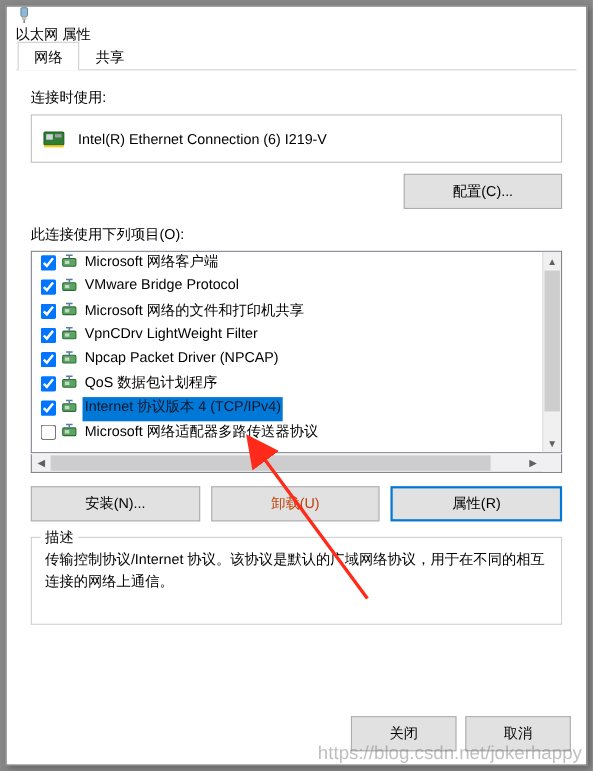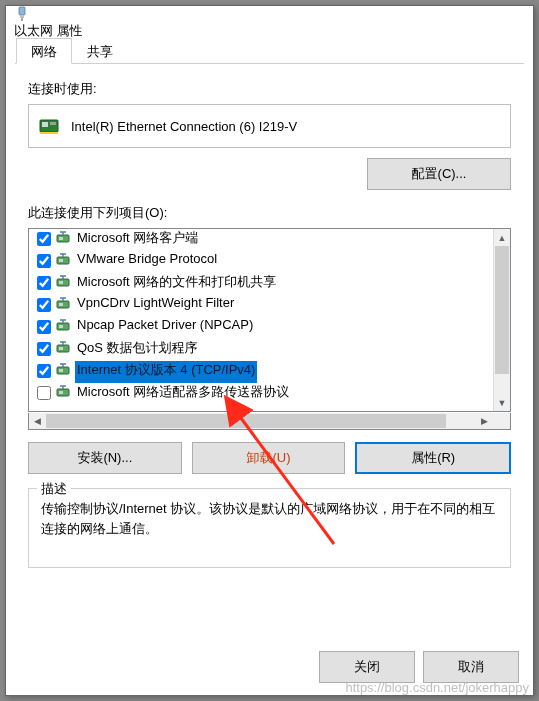--- a/index.html
+++ b/index.html
@@ -39,21 +39,21 @@
   .hscroll .thumb { position: absolute; top: 1px; bottom: 1px; left: 0; right: 30px; background: #cdcdcd; cursor: pointer; }
   .hscroll .corner { width: 17px; background: #f0f0f0; }
   .three-btn { display: flex; justify-content: space-between; margin-bottom: 14px; gap: 10px; }
   .three-btn .btn { flex: 1; width: auto; }
   .fieldset { border: 1px solid #d0d0d0; padding: 10px 12px 12px 12px; position: relative; margin-top: 4px; min-height: 80px; }
   .fieldset .legend { position: absolute; top: -9px; left: 8px; background: #fff; padding: 0 4px; font-size: 13px; }
   .fieldset .desc { font-size: 13px; line-height: 1.5; }
   .footer { position: absolute; bottom: 12px; right: 14px; display: flex; gap: 8px; }
   .footer .btn { width: 96px; }
   .annot-arrow { position: absolute; pointer-events: none; }
-  .watermark { position: absolute; bottom: 6px; right: 10px; font-size: 13px; color: rgba(128,128,128,0.5); font-family: Arial, sans-serif; pointer-events: none; }
+  .watermark { position: absolute; bottom: 6px; right: 10px; font-size: 17px; color: rgba(128,128,128,0.5); font-family: Arial, sans-serif; pointer-events: none; }
   svg { display: block; }
 </style>
 </head>
 <body>
 
 <div class="window">
   <div class="titlebar">
     <span class="icon">
       <svg width="16" height="16" viewBox="0 0 16 16">
           <rect x="5" y="1" width="6" height="8" rx="1" fill="#8eb9d6" stroke="#5a7a90" stroke-width="0.8"></rect>

